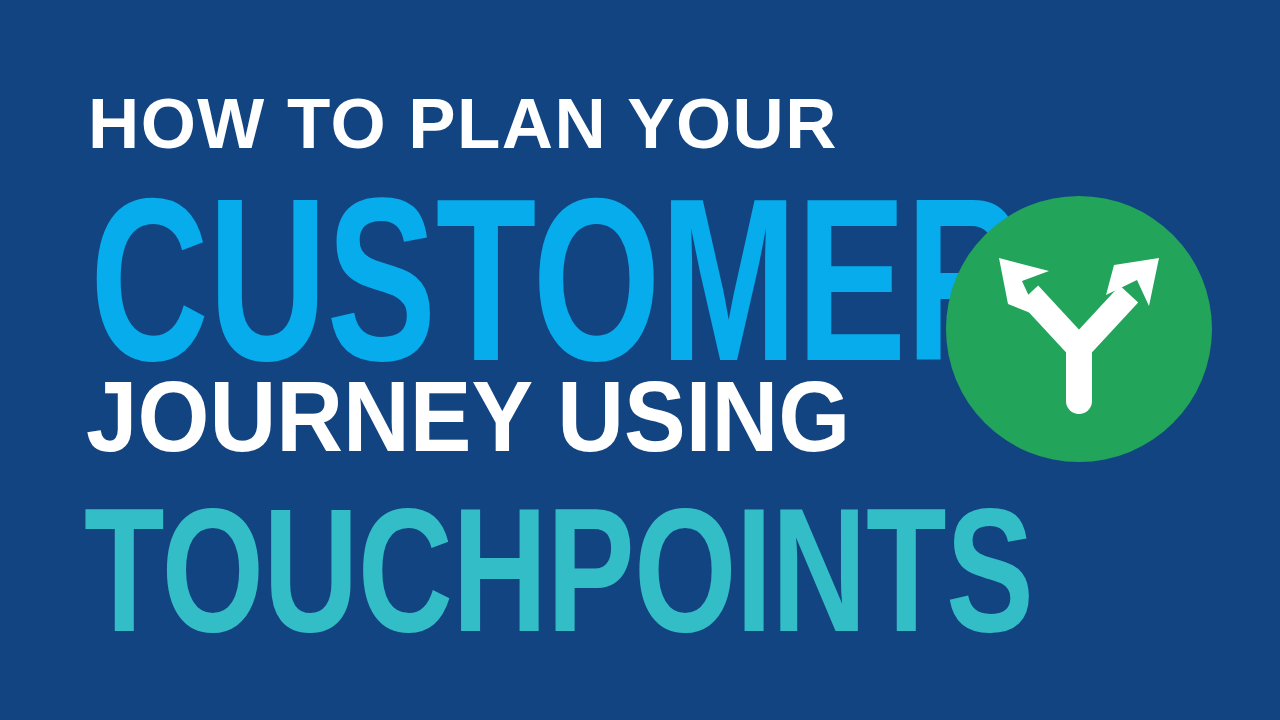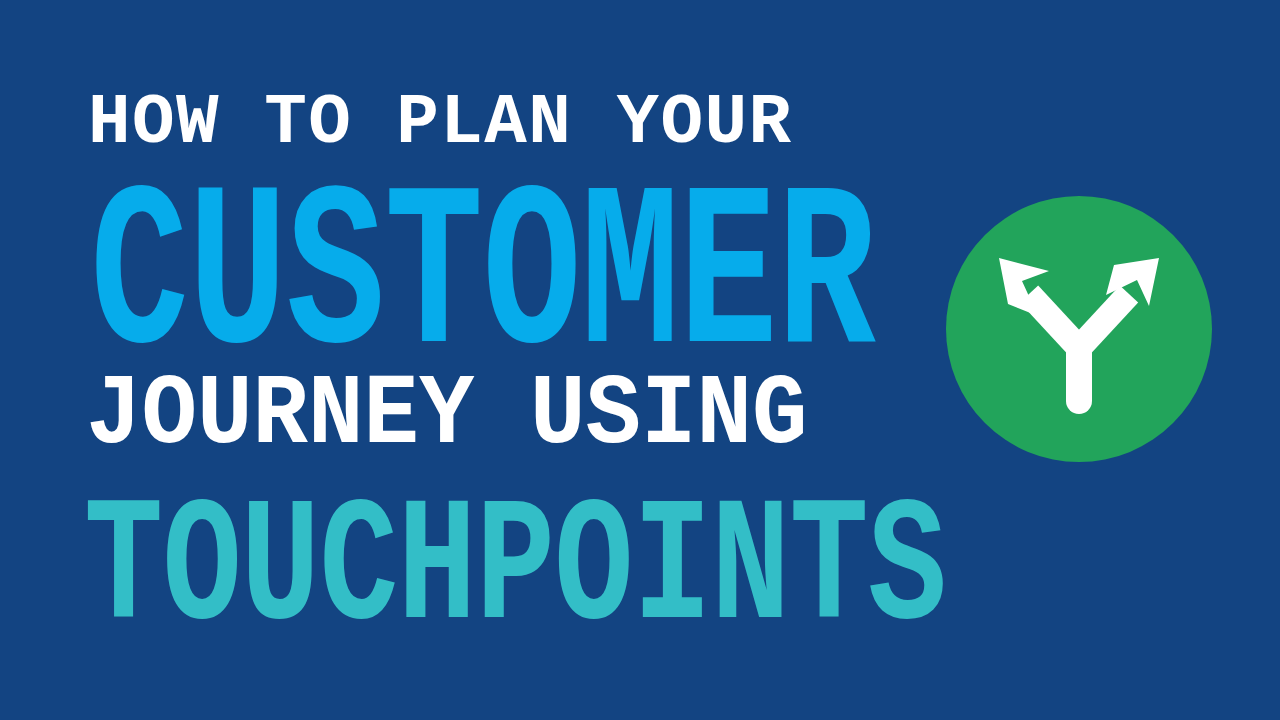--- a/index.html
+++ b/index.html
@@ -100,21 +100,21 @@
     left: 0;
     top: 0;
     width: 266px;
     height: 266px;
     display: block;
   }
 </style>
 </head>
 <body>
 
-<div id="stage" style="background: rgb(19, 68, 130); width: 1280px; height: 720px; font-family: Liberation Mono, monospace;">
+<div id="stage" style="background: rgb(19, 68, 130); width: 1280px; height: 720px;">
 
   <div class="headline">
     <span class="line line-1" style="color: rgb(255, 255, 255);">HOW TO PLAN YOUR</span>
 
     <span class="line line-2" style="color: rgb(6, 172, 235);">CUSTOMER</span>
 
     <span class="line line-3" style="color: rgb(255, 255, 255);">JOURNEY USING</span>
 
     <span class="line line-4" style="color: rgb(51, 190, 199);">TOUCHPOINTS</span>
   </div>

